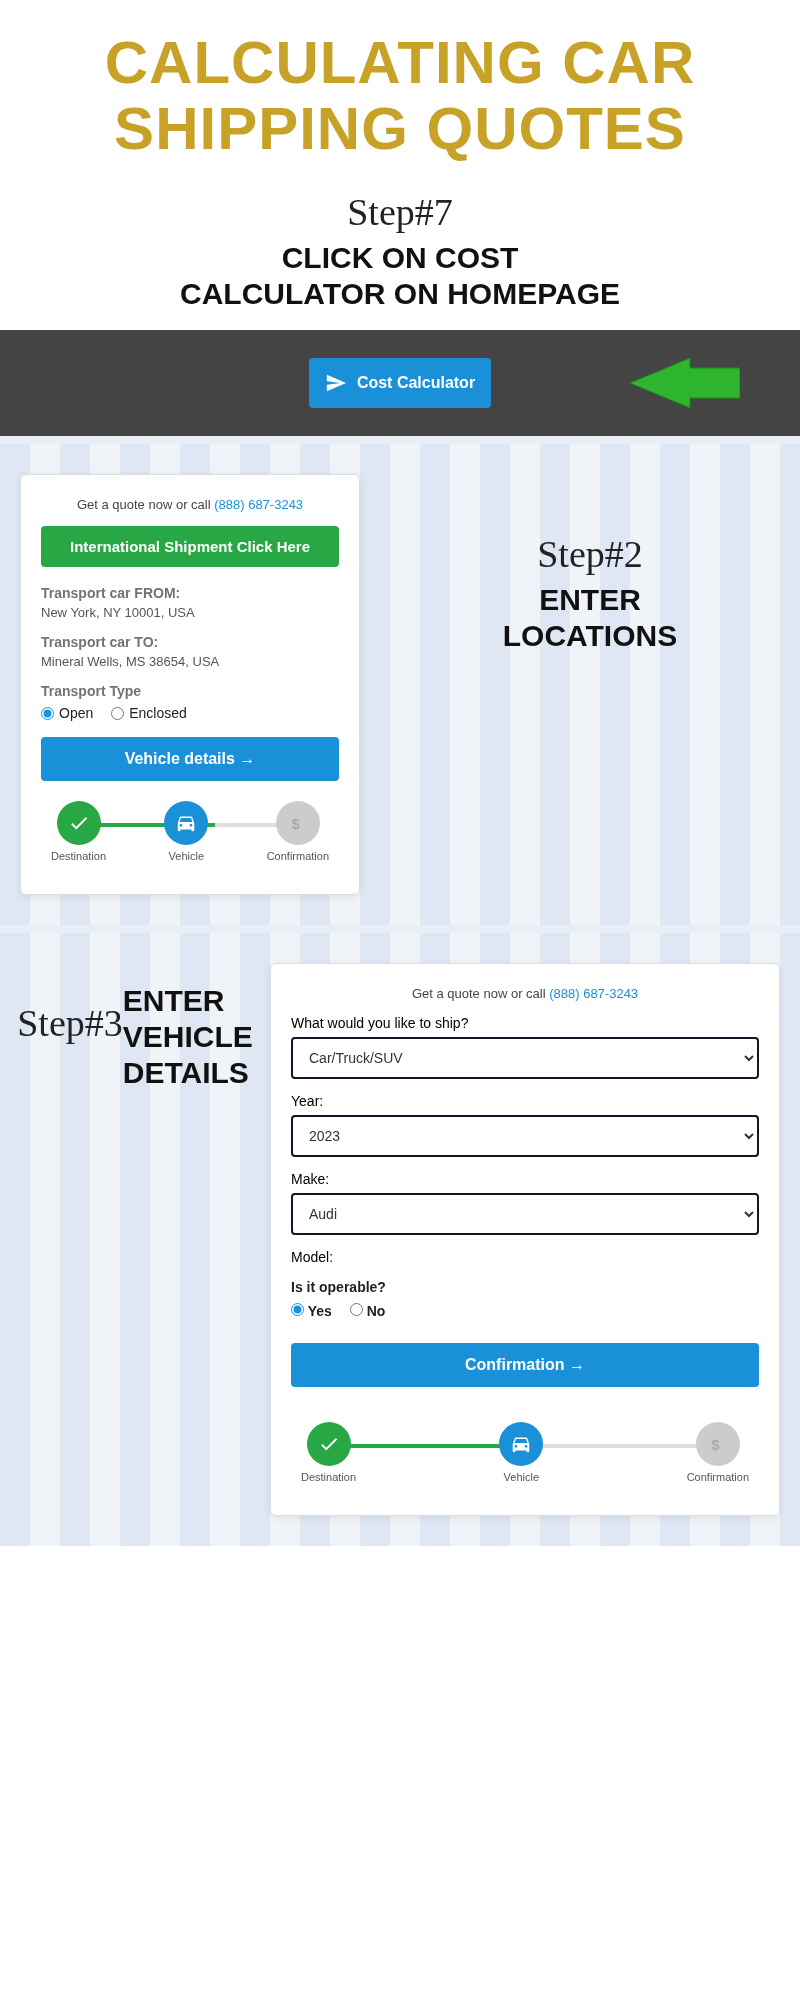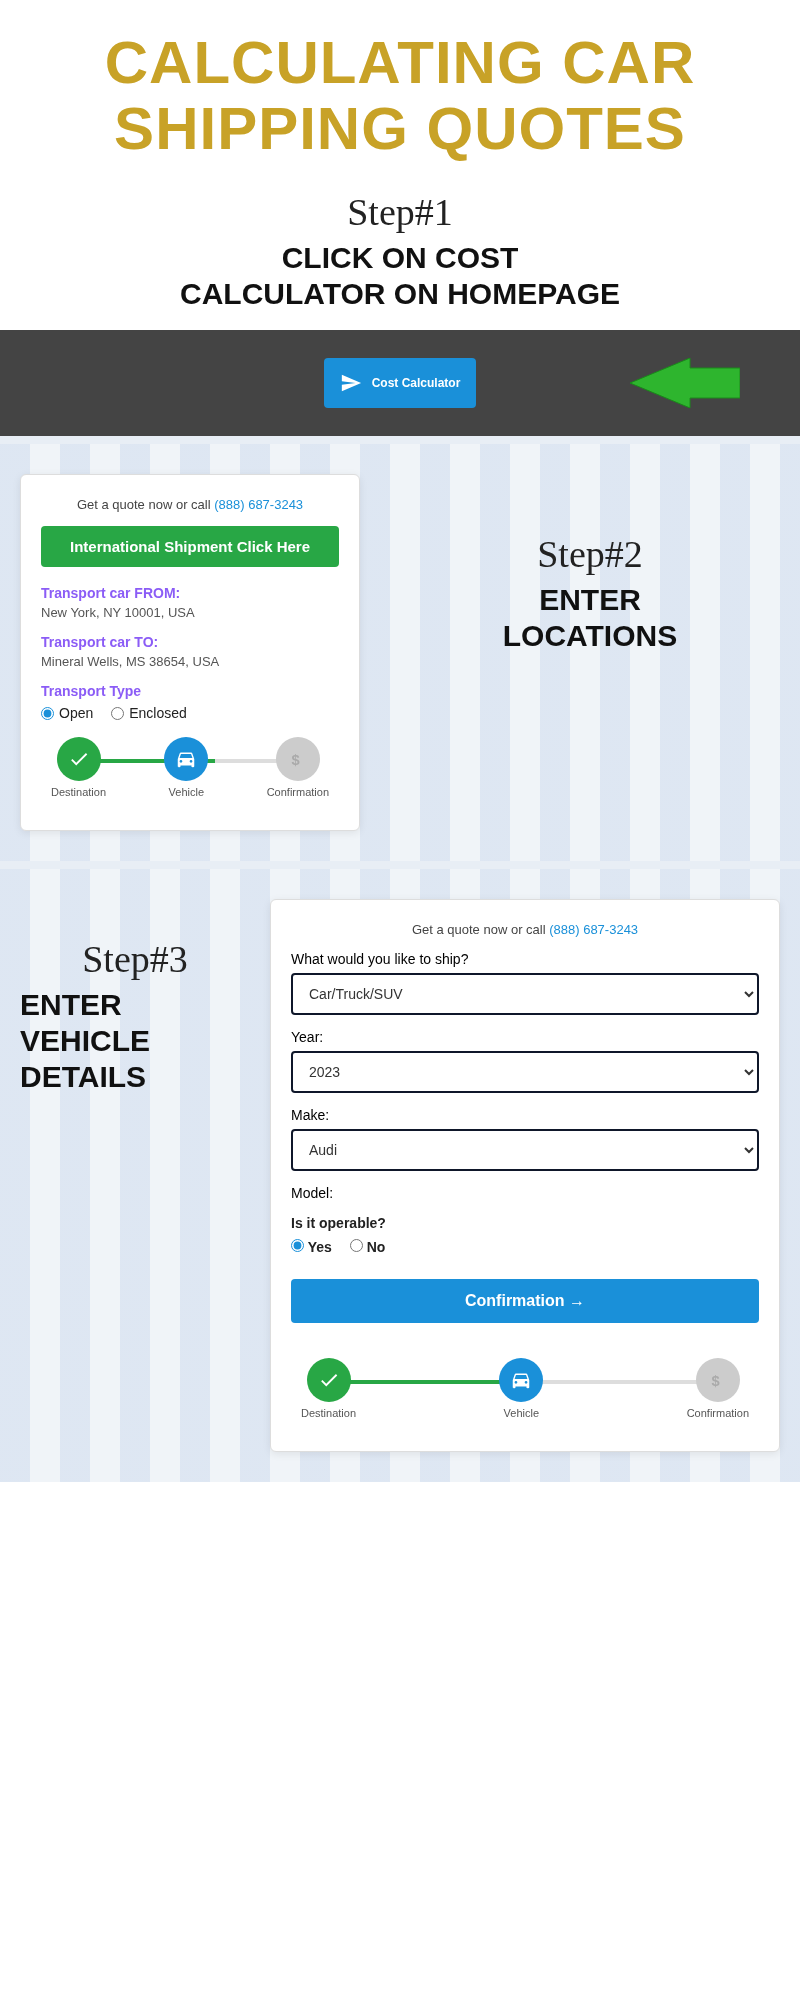--- a/index.html
+++ b/index.html
@@ -54,21 +54,21 @@
       justify-content: center;
       position: relative;
       margin-top: 18px;
     }
     .cost-calc-btn {
       background: #1a90d9;
       color: #fff;
       border: none;
       border-radius: 4px;
       padding: 14px 16px;
-      font-size: 12px;
+      font-size: 16px;
       font-weight: bold;
       cursor: pointer;
       display: flex;
       align-items: center;
       gap: 10px;
     }
     .arrow-right {
       position: absolute;
       right: 60px;
       top: 50%;
@@ -121,21 +121,21 @@
       padding: 12px 10px;
       font-size: 15px;
       font-weight: bold;
       width: 100%;
       cursor: pointer;
       margin-bottom: 18px;
     }
     .form-field-label {
       font-size: 14px;
       font-weight: bold;
-      color: #8b5cf6;
+      color: #737373;
       margin-bottom: 4px;
     }
     .form-field-value {
       font-size: 13px;
       color: #555;
       margin-bottom: 14px;
     }
     .transport-type-row {
       margin-bottom: 16px;
     }
@@ -251,21 +251,21 @@
         rgba(180,200,230,0.3) 0px,
         rgba(180,200,230,0.3) 30px,
         transparent 30px,
         transparent 60px
       );
     }
     .step3-left {
       width: 230px;
       min-width: 230px;
       display: flex;
-      flex-direction: column;
+      flex-direction: row;
       justify-content: center;
       padding-top: 20px;
     }
 
     
     .form-card2 {
       background: #fff;
       border: 1px solid #ddd;
       border-radius: 6px;
       padding: 22px 20px;
@@ -353,21 +353,21 @@
 <body>
 
 <div class="header">
   <div class="header-title">
     <span>CALCULATING CAR</span><br>
     <span>SHIPPING QUOTES</span>
   </div>
 </div>
 
 <div>
-  <div class="step-label">Step#1</div>
+  <div class="step-label">Step#7</div>
   <div class="step-description">
     <span>CLICK ON COST</span><br>
     <span>CALCULATOR ON HOMEPAGE</span>
   </div>
 
   <div class="dark-banner">
     <button class="cost-calc-btn">
 
       <svg width="22" height="22" viewBox="0 0 24 24" fill="white">
         <path d="M2 21l21-9L2 3v7l15 2-15 2z"></path>
@@ -406,20 +406,21 @@
           <input type="radio" name="transport" checked="" style="">
           <span>Open</span>
         </label>
         <label class="radio-item">
           <input type="radio" name="transport" style="">
           <span>Enclosed</span>
         </label>
       </div>
     </div>
 
+    <button class="vehicle-details-btn">Vehicle details →</button>
 
     
     <div style="position:relative; padding-bottom:10px;">
       <div class="progress-line"></div>
       <div class="progress-line-filled"></div>
       <div class="progress-bar">
         <div class="progress-step">
           <div class="progress-circle done">
             <svg width="22" height="22" viewBox="0 0 24 24" fill="white">
                 <path d="M9 16.17L4.83 12l-1.42 1.41L9 19 21 7l-1.41-1.41z"></path>

